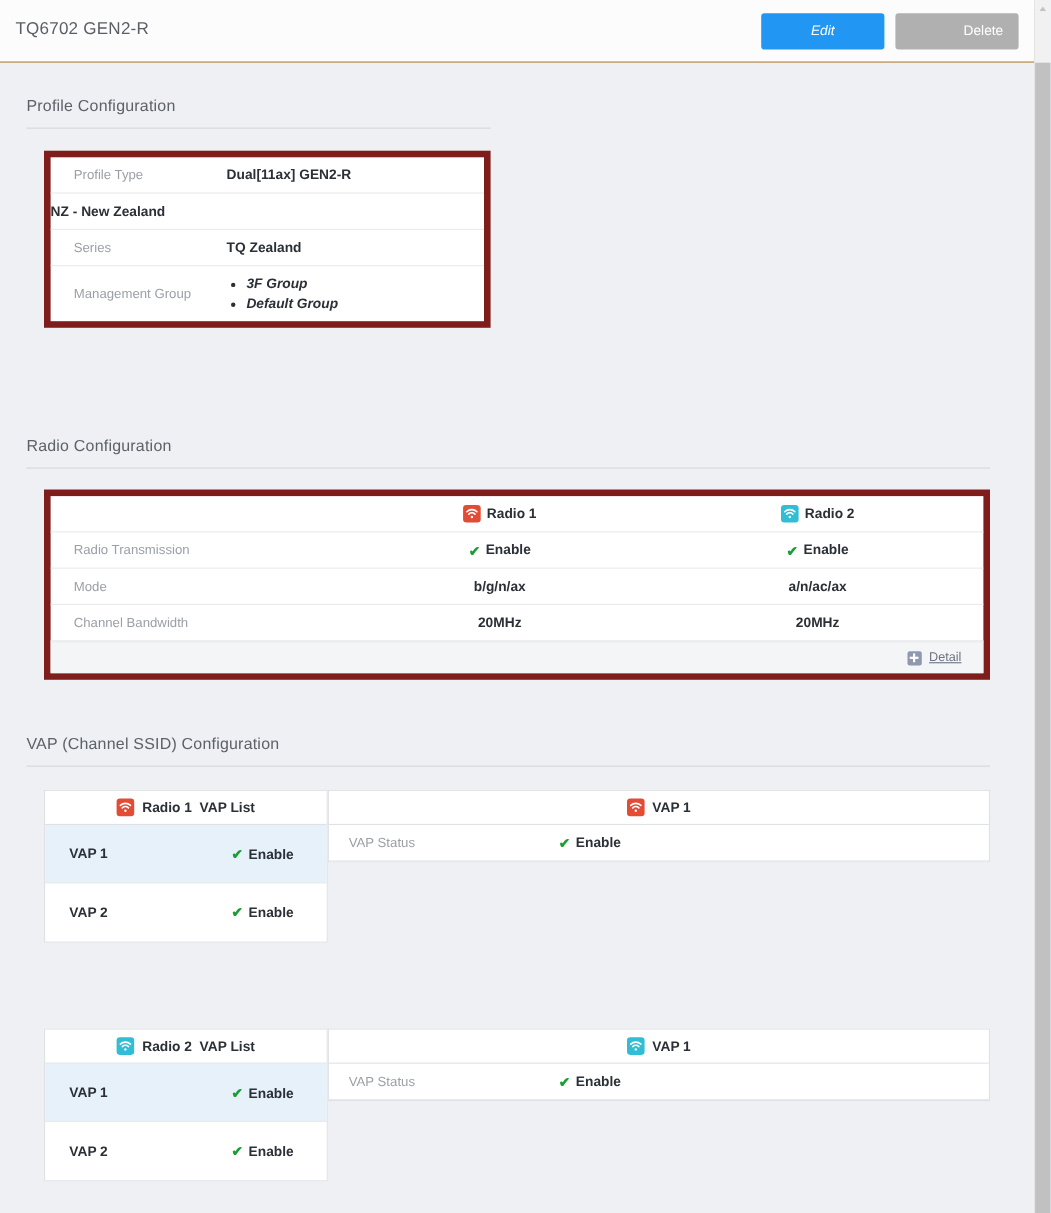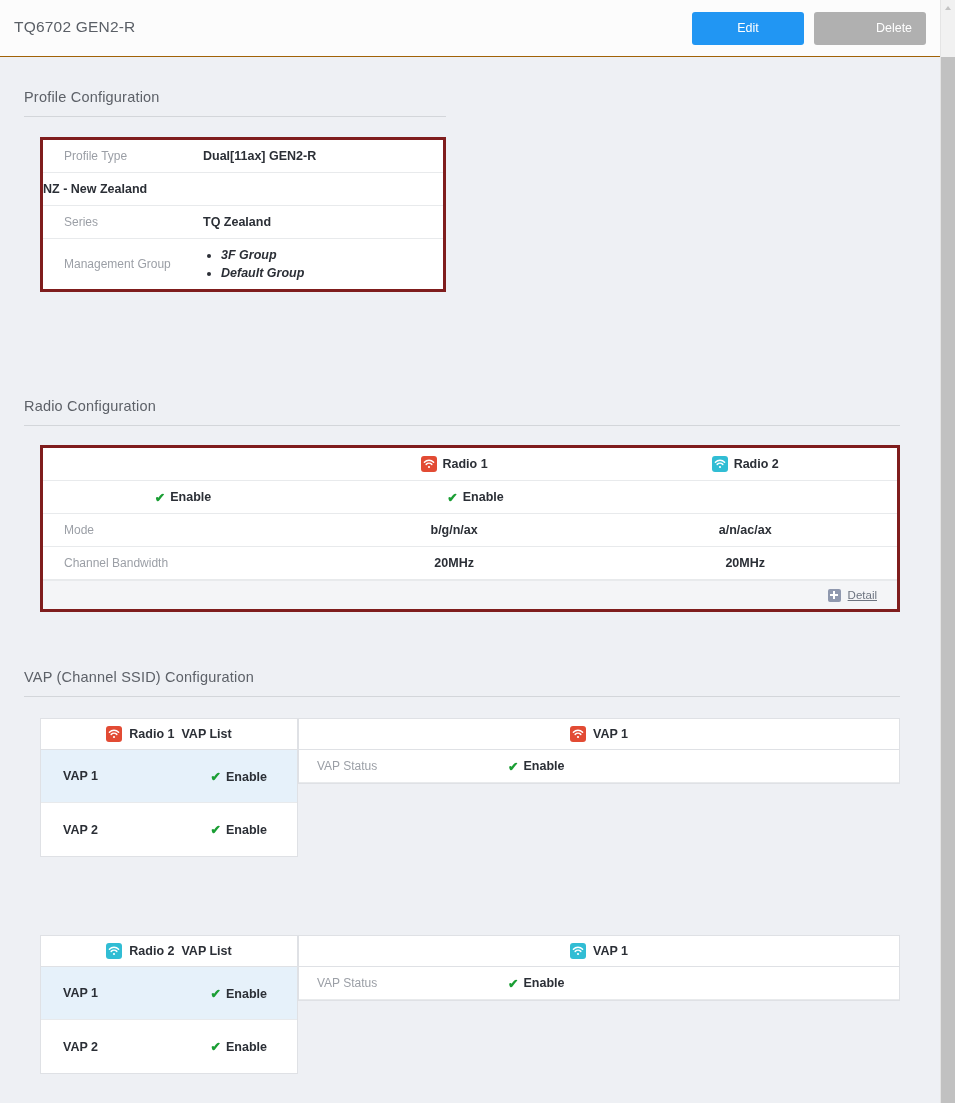--- a/index.html
+++ b/index.html
@@ -48,21 +48,21 @@
     border: none;
     border-radius: 3px;
     font-size: 12.5px;
     font-family: "Liberation Sans", sans-serif;
     color: #ffffff;
     cursor: pointer;
     line-height: 33px;
     text-align: center;
     padding: 0;
   }
-  .btn-edit { background: #2196f3; }
+  .btn-edit { background: #2196f3; font-style: italic; }
   .btn-delete { background: #b0b0b0; padding-left: 48px; }
 
   
   .content {
     position: absolute;
     top: 57px;
     left: 0;
     width: 940px;
     height: 1046px;
     background: #eef0f4;
@@ -82,21 +82,21 @@
   .section-rule {
     height: 1px;
     background: #d3d6da;
     margin-top: 11px;
     margin-left: 24px;
   }
 
   
   .card {
     background: #ffffff;
-    border: 3px solid #7f1d1d;
+    border: 6px solid #7f1d1d;
     box-sizing: border-box;
   }
   .row {
     display: flex;
     border-bottom: 1px solid #e8eaec;
     box-sizing: border-box;
   }
   .row:last-child { border-bottom: none; }
   .cell-label {
     color: #9b9fa6;
@@ -380,20 +380,21 @@
               <path d="M1.4 4.2 A6.6 6.6 0 0 1 10.6 4.2" stroke="#fff" stroke-width="1.5" fill="none" stroke-linecap="round"></path>
               <path d="M3.2 6.4 A4 4 0 0 1 8.8 6.4" stroke="#fff" stroke-width="1.5" fill="none" stroke-linecap="round"></path>
               <circle cx="6" cy="9" r="1.1" fill="#fff"></circle>
             </svg>
         </span>
         <span>Radio 2</span>
       </div>
     </div>
 
     <div class="row">
+      <div class="cell-label col-label">Radio Transmission</div>
       <div class="cell-value col-a center">
         <span class="check">✔</span>
         <span class="enable-text">Enable</span>
       </div>
       <div class="cell-value col-b center">
         <span class="check">✔</span>
         <span class="enable-text">Enable</span>
       </div>
     </div>
 

